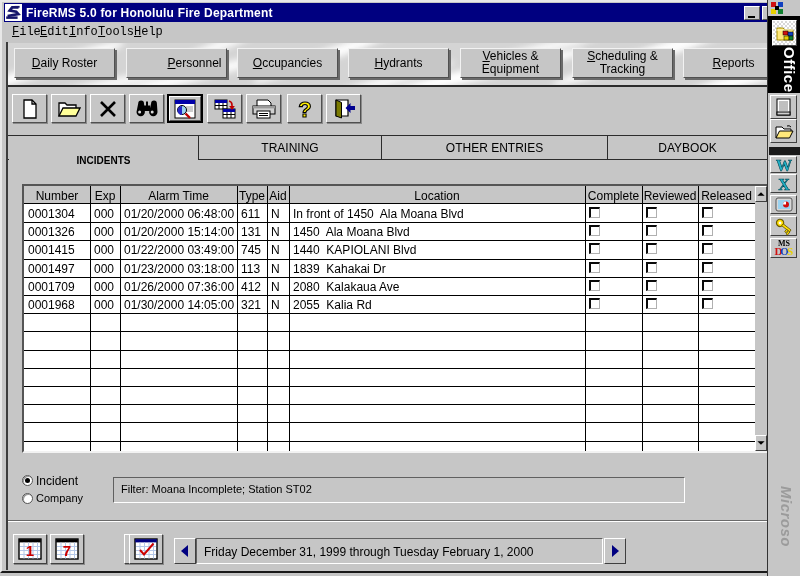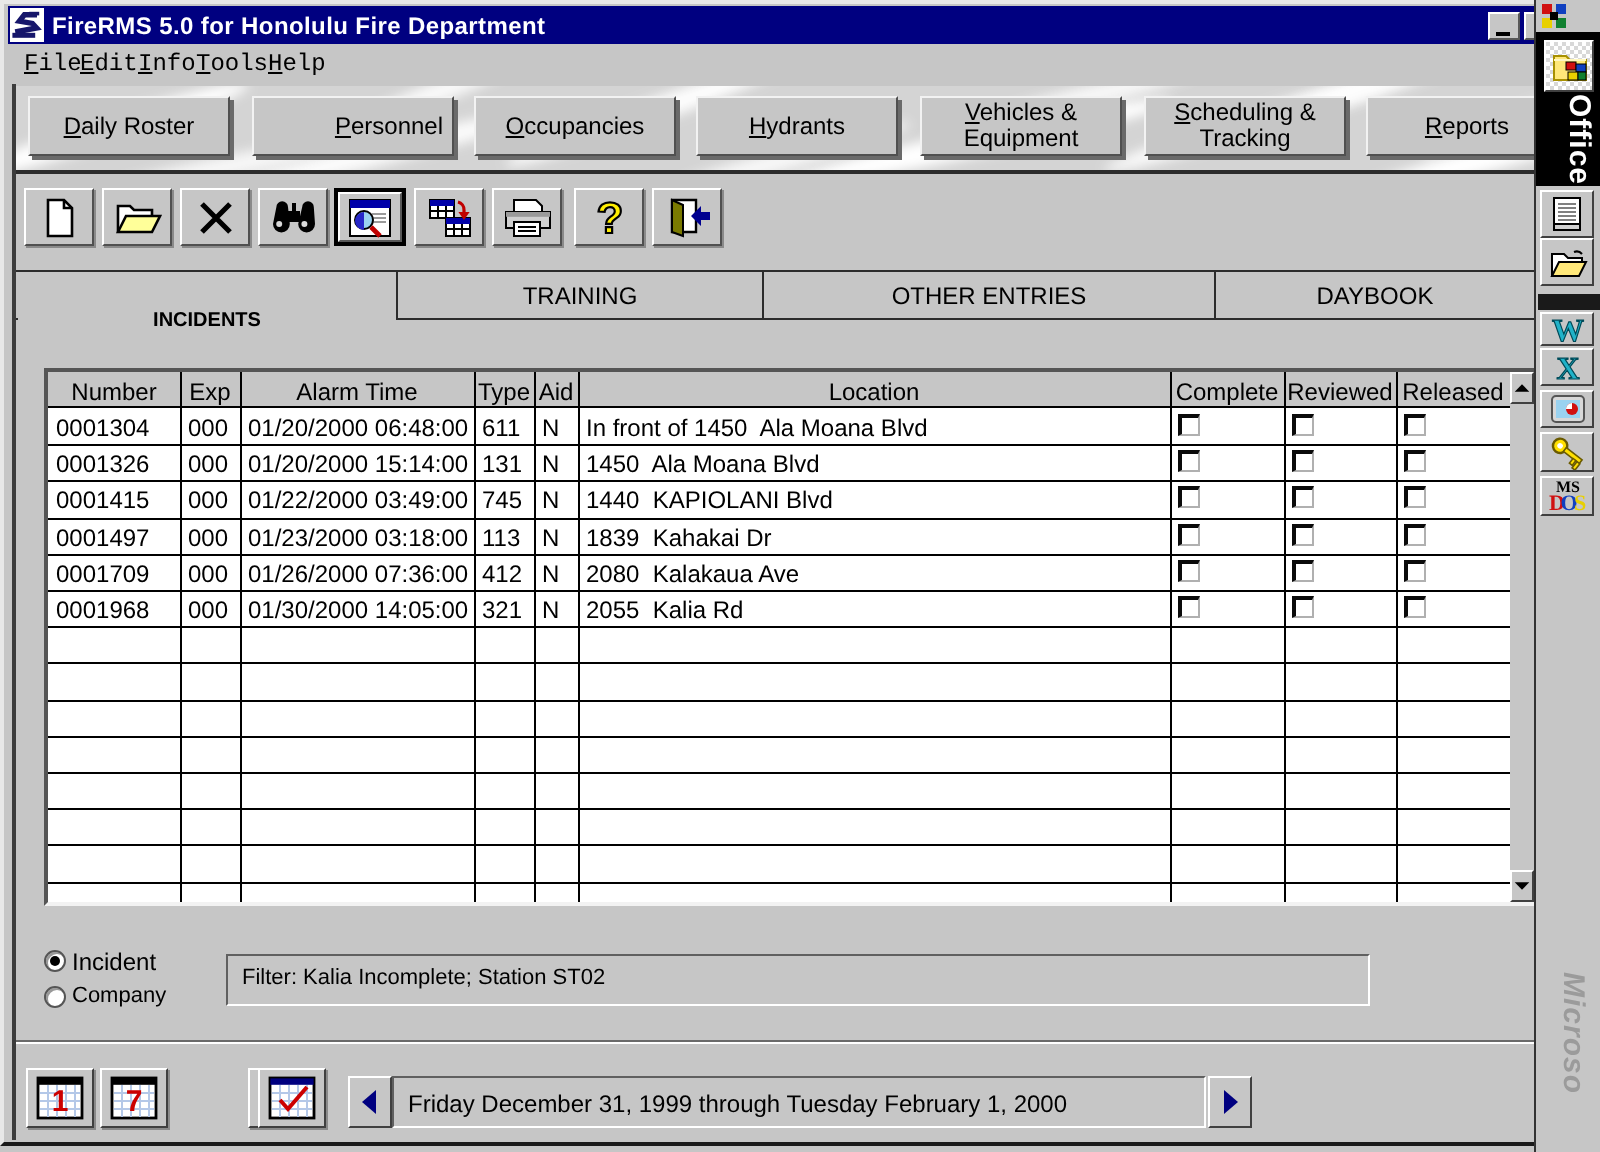--- a/index.html
+++ b/index.html
@@ -263,21 +263,21 @@
     </svg></div>
 <div class="abs" style="left:755px;top:435px;width:12px;height:16px;background:#c6c6c6;border-top:1px solid #fff;border-left:1px solid #fff;border-right:1px solid #404040;border-bottom:1px solid #404040;"><svg width="10" height="14" viewBox="0 0 11 12">
       <path d="M1.5 4 L9.5 4 L5.5 8 Z" fill="#000"></path>
     </svg></div>
 <div class="abs" style="left:22px;top:475px;width:11px;height:11px;border-radius:50%;background:#fff;border:1px solid #555;box-shadow:inset 1px 1px 0 #999;"></div>
 <div class="abs" style="left:25px;top:478px;width:5px;height:5px;border-radius:50%;background:#000;"></div>
 <div class="abs t11" style="left:36px;top:474px;font-size:12px;">Incident</div>
 <div class="abs" style="left:22px;top:493px;width:11px;height:11px;border-radius:50%;background:#fff;border:1px solid #555;box-shadow:inset 1px 1px 0 #999;"></div>
 <div class="abs t11" style="left:36px;top:492px;font-size:11px;">Company</div>
 <div class="abs" style="left:113px;top:477px;width:572px;height:26px;border-top:1px solid #606060;border-left:1px solid #606060;border-right:1px solid #fff;border-bottom:1px solid #fff;"></div>
-<div class="abs t11" style="left:121px;top:483px;font-size:11px;">Filter: Kalia Incomplete; Station ST02</div>
+<div class="abs t11" style="left:121px;top:483px;font-size:11px;">Filter: Moana Incomplete; Station ST02</div>
 <div class="abs" style="left:8px;top:520px;width:759px;height:2px;border-top:1px solid #6a6a6a;border-bottom:1px solid #fff;"></div>
 <div class="abs" style="left:13px;top:534px;width:34px;height:30px;background:#c6c6c6;border-top:1px solid #fff;border-left:1px solid #fff;border-right:1px solid #404040;border-bottom:1px solid #404040;box-shadow:1px 1px 0 #8a8a8a;display:flex;align-items:center;justify-content:center;">
     <svg width="24" height="22" viewBox="0 0 24 22">
 <rect x="1" y="1" width="22" height="20" fill="#fff" stroke="#000" stroke-width="1.4"></rect>
 <rect x="1.2" y="1.2" width="21.6" height="3.2" fill="#000"></rect>
 <g stroke="#b4c8e8" stroke-width="1">
         <line x1="2" y1="8.5" x2="22" y2="8.5"></line>
         <line x1="2" y1="12.5" x2="22" y2="12.5"></line>
         <line x1="2" y1="16.5" x2="22" y2="16.5"></line>
         <line x1="6" y1="4.5" x2="6" y2="20.5"></line>

